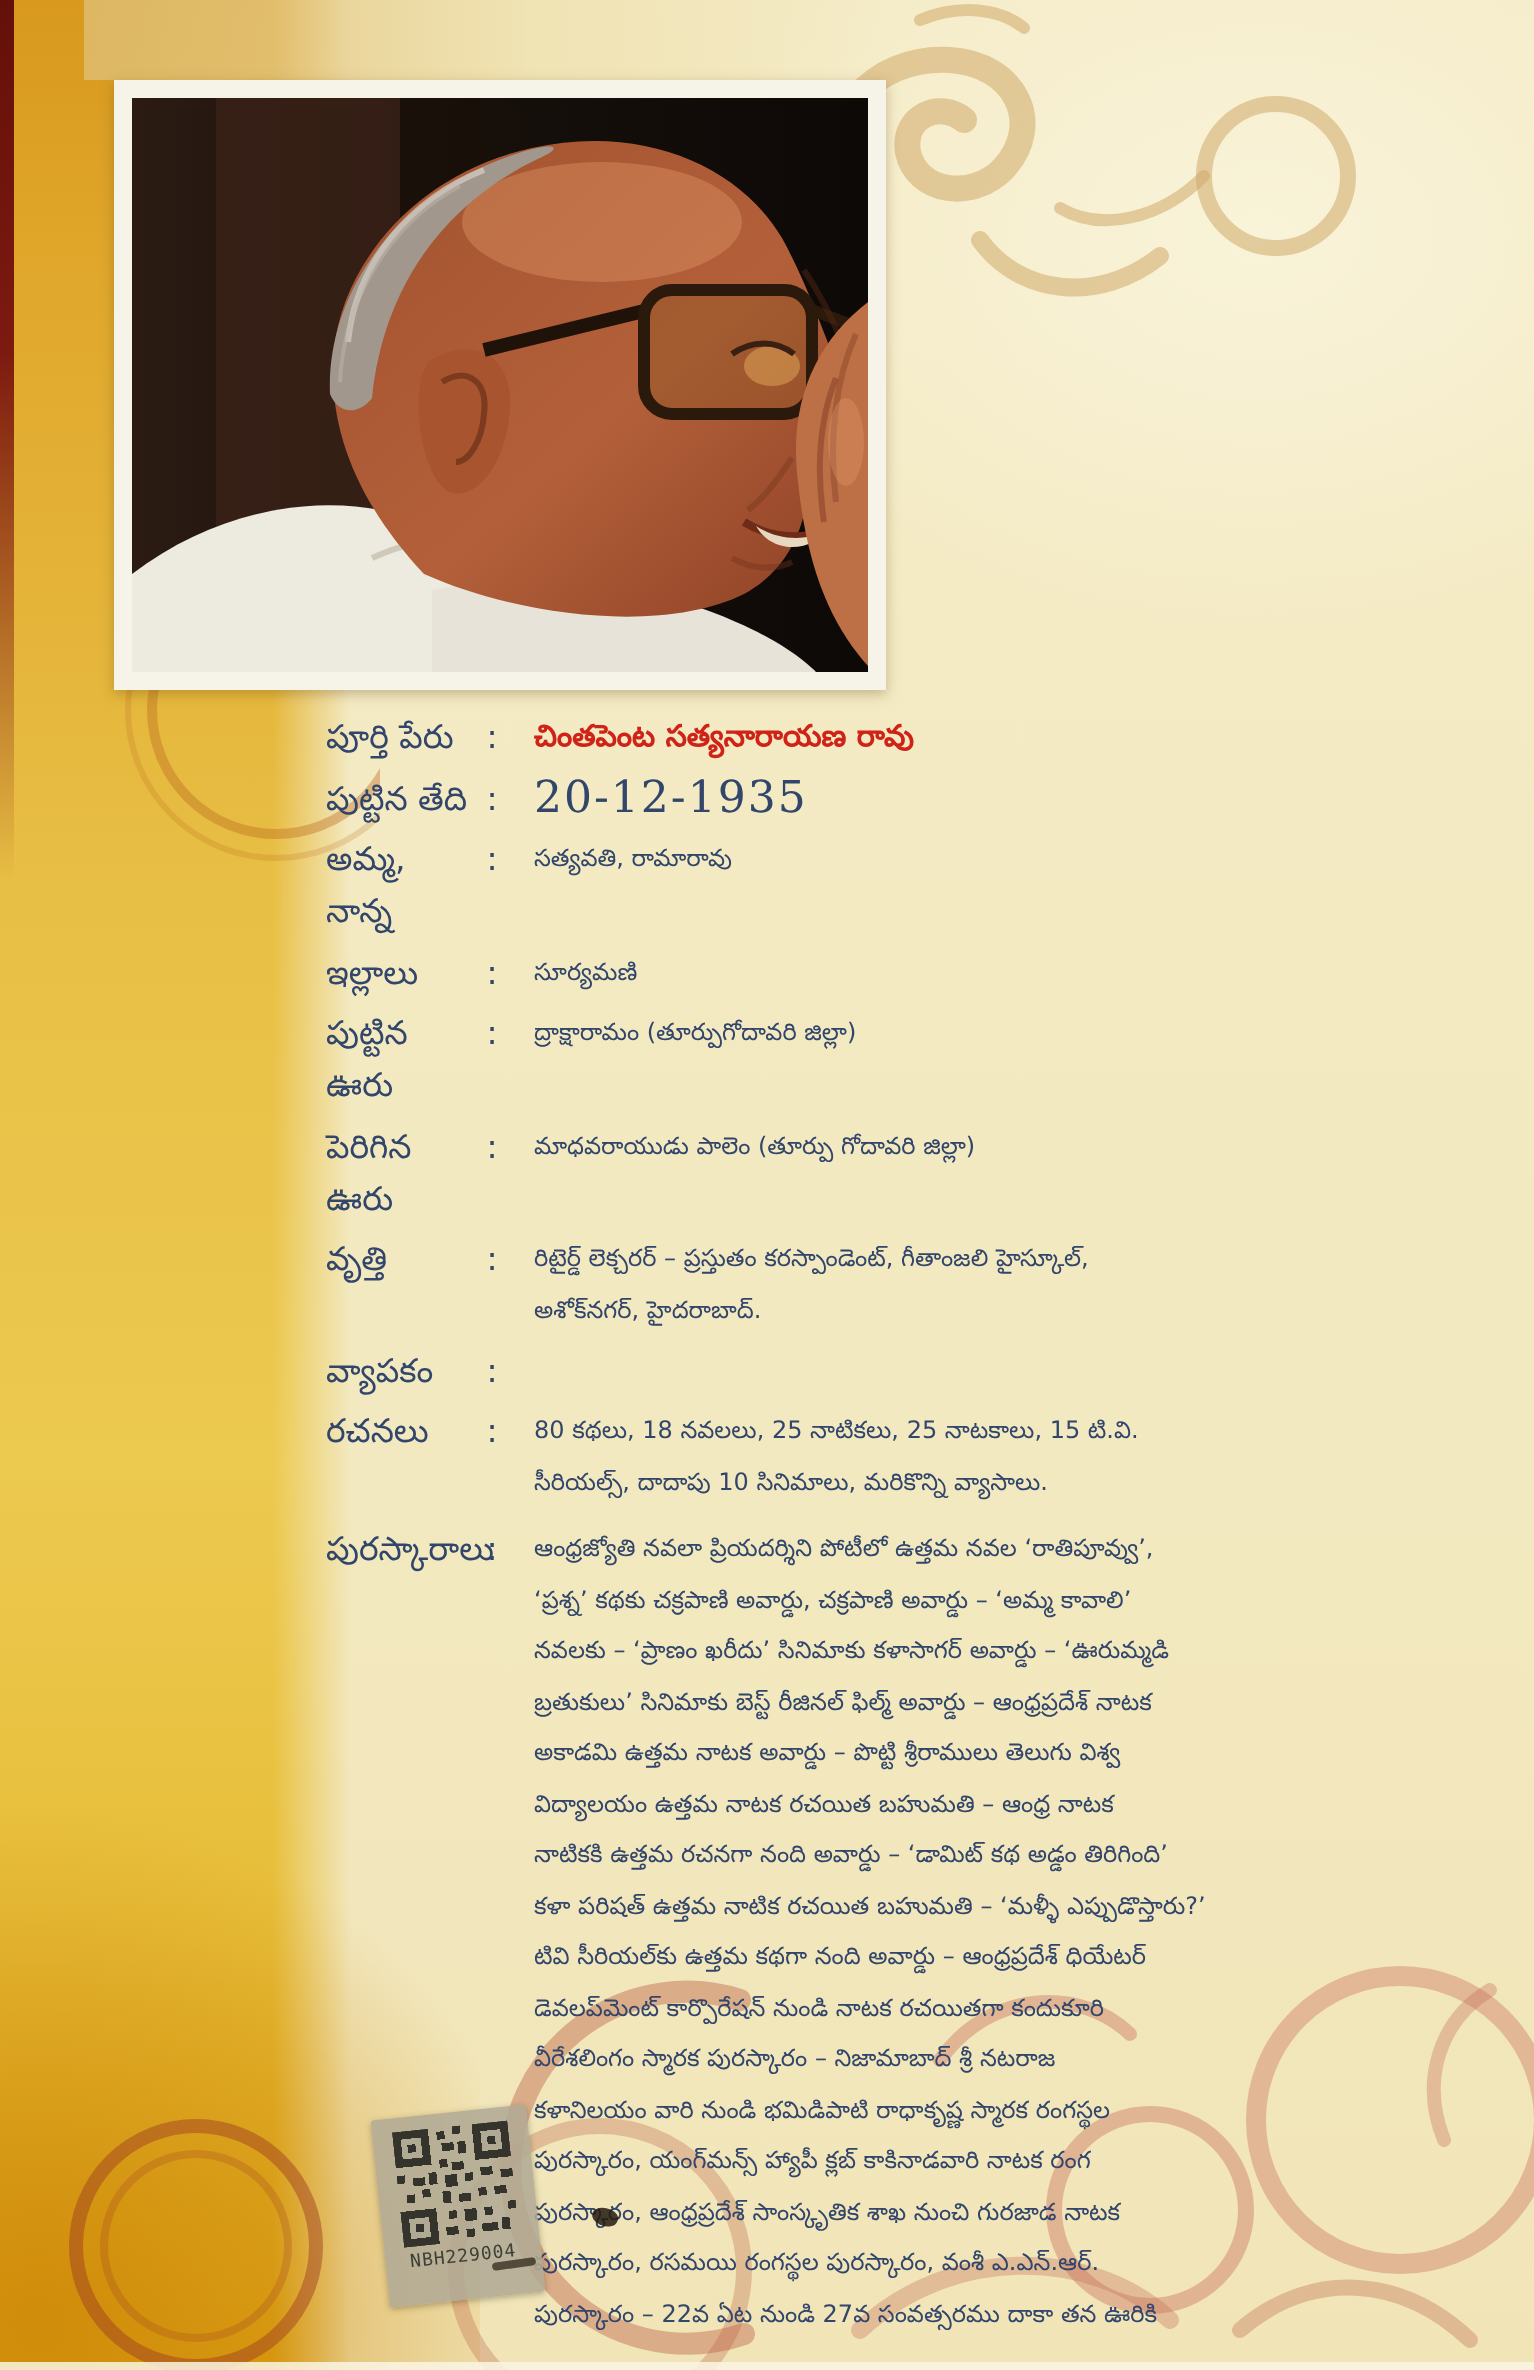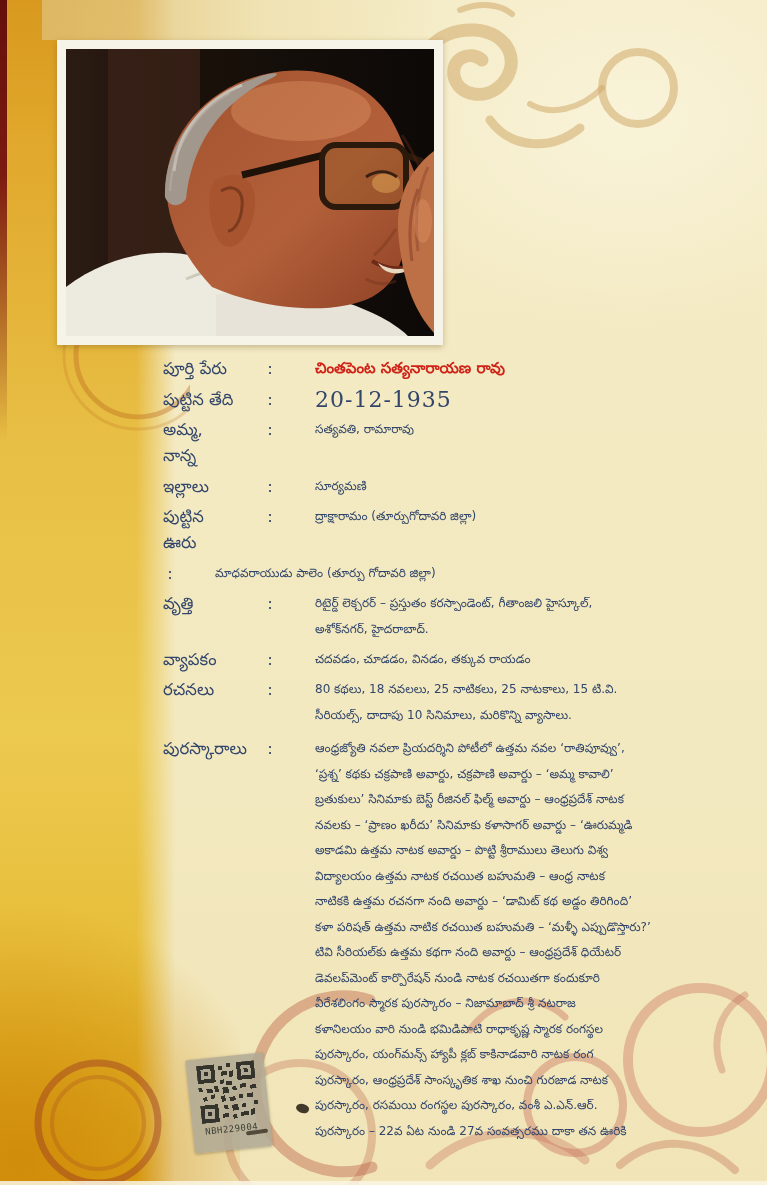--- a/index.html
+++ b/index.html
@@ -22,21 +22,21 @@
   .bottom-edge{position:absolute;left:0;bottom:0;width:100%;height:4px;background:rgba(250,246,228,.85);}
   .decor{position:absolute;pointer-events:none;}
 
   
   .photo-frame{position:absolute;left:57px;top:40px;width:386px;height:305px;background:#f6f3e9;
     box-shadow:0 2px 6px rgba(110,80,25,.35);box-sizing:border-box;padding:9px;}
   .photo-frame svg{display:block;width:368px;height:287px;}
 
   
   .bio{position:absolute;left:163px;top:356px;width:584px;color:#32466b;}
-  .row{display:flex;align-items:flex-start;margin-bottom:4.5px;gap:24px;}
+  .row{display:flex;align-items:flex-start;margin-bottom:4.5px;}
   .label{width:76px;flex:0 0 76px;font-size:16.5px;line-height:26px;}
   .colon{width:14px;flex:0 0 14px;margin-right:14px;text-align:center;font-size:16.5px;line-height:26px;}
   .value{flex:1;}
   .line{display:block;font-size:12px;line-height:25.5px;white-space:nowrap;}
   .row.name .line{color:#cf2318;font-weight:bold;font-size:15px;}
   .row.numeric .line{font-family:"DejaVu Serif","Liberation Serif",serif;font-size:22px;letter-spacing:1px;}
   .row.awards{margin-top:8px;}
 
   
   .qr-sticker{position:absolute;left:190px;top:1056px;width:78px;height:94px;
@@ -173,60 +173,58 @@
 
     <div class="row">
       <span class="label">పుట్టిన ఊరు</span>
       <span class="colon">:</span>
       <span class="value">
           <span class="line">ద్రాక్షారామం (తూర్పుగోదావరి జిల్లా)</span>
         </span>
     </div>
 
     <div class="row">
+      <span class="label">పెరిగిన ఊరు</span>
       <span class="colon">:</span>
       <span class="value">
           <span class="line">మాధవరాయుడు పాలెం (తూర్పు గోదావరి జిల్లా)</span>
         </span>
     </div>
 
     <div class="row">
       <span class="label">వృత్తి</span>
       <span class="colon">:</span>
       <span class="value">
           <span class="line">రిటైర్డ్ లెక్చరర్ – ప్రస్తుతం కరస్పాండెంట్, గీతాంజలి హైస్కూల్,</span>
           <span class="line">అశోక్‌నగర్, హైదరాబాద్.</span>
         </span>
     </div>
 
     <div class="row">
       <span class="label">వ్యాపకం</span>
       <span class="colon">:</span>
-      <span class="value">
-          <span class="line">చదవడం, చూడడం, వినడం, తక్కువ రాయడం</span>
-        </span>
     </div>
 
     <div class="row">
       <span class="label">రచనలు</span>
       <span class="colon">:</span>
       <span class="value">
           <span class="line">80 కథలు, 18 నవలలు, 25 నాటికలు, 25 నాటకాలు, 15 టి.వి.</span>
           <span class="line">సీరియల్స్, దాదాపు 10 సినిమాలు, మరికొన్ని వ్యాసాలు.</span>
         </span>
     </div>
 
     <div class="row awards">
       <span class="label">పురస్కారాలు</span>
       <span class="colon">:</span>
       <span class="value">
           <span class="line">ఆంధ్రజ్యోతి నవలా ప్రియదర్శిని పోటీలో ఉత్తమ నవల ‘రాతిపూవ్వు’,</span>
           <span class="line">‘ప్రశ్న’ కథకు చక్రపాణి అవార్డు, చక్రపాణి అవార్డు – ‘అమ్మ కావాలి’</span>
+          <span class="line">నవలకు – ‘ప్రాణం ఖరీదు’ సినిమాకు కళాసాగర్ అవార్డు – ‘ఊరుమ్మడి</span>
           <span class="line">బ్రతుకులు’ సినిమాకు బెస్ట్ రీజినల్ ఫిల్మ్ అవార్డు – ఆంధ్రప్రదేశ్ నాటక</span>
-          <span class="line">నవలకు – ‘ప్రాణం ఖరీదు’ సినిమాకు కళాసాగర్ అవార్డు – ‘ఊరుమ్మడి</span>
           <span class="line">అకాడమి ఉత్తమ నాటక అవార్డు – పొట్టి శ్రీరాములు తెలుగు విశ్వ</span>
           <span class="line">విద్యాలయం  ఉత్తమ నాటక రచయిత బహుమతి – ఆంధ్ర నాటక</span>
           <span class="line">నాటికకి ఉత్తమ రచనగా నంది అవార్డు – ‘డామిట్ కథ అడ్డం తిరిగింది’</span>
           <span class="line">కళా పరిషత్ ఉత్తమ నాటిక రచయిత బహుమతి – ‘మళ్ళీ ఎప్పుడొస్తారు?’</span>
           <span class="line">టివి సీరియల్‌కు ఉత్తమ కథగా నంది అవార్డు – ఆంధ్రప్రదేశ్ ధియేటర్</span>
           <span class="line">డెవలప్‌మెంట్ కార్పొరేషన్ నుండి నాటక రచయితగా కందుకూరి</span>
           <span class="line">వీరేశలింగం స్మారక పురస్కారం – నిజామాబాద్ శ్రీ నటరాజ</span>
           <span class="line">కళానిలయం వారి నుండి భమిడిపాటి రాధాకృష్ణ స్మారక రంగస్థల</span>
           <span class="line">పురస్కారం, యంగ్‌మన్స్ హ్యాపీ క్లబ్ కాకినాడవారి నాటక రంగ</span>
           <span class="line">పురస్కారం,  ఆంధ్రప్రదేశ్ సాంస్కృతిక శాఖ నుంచి గురజాడ నాటక</span>

